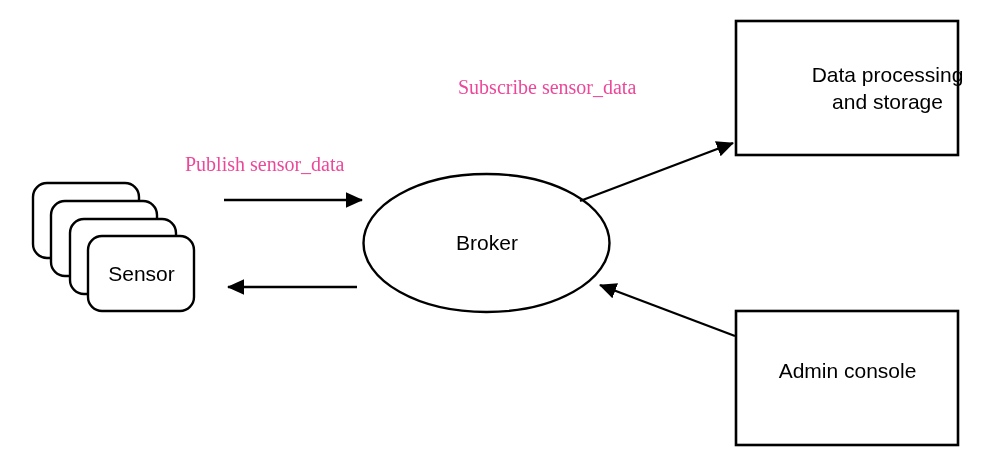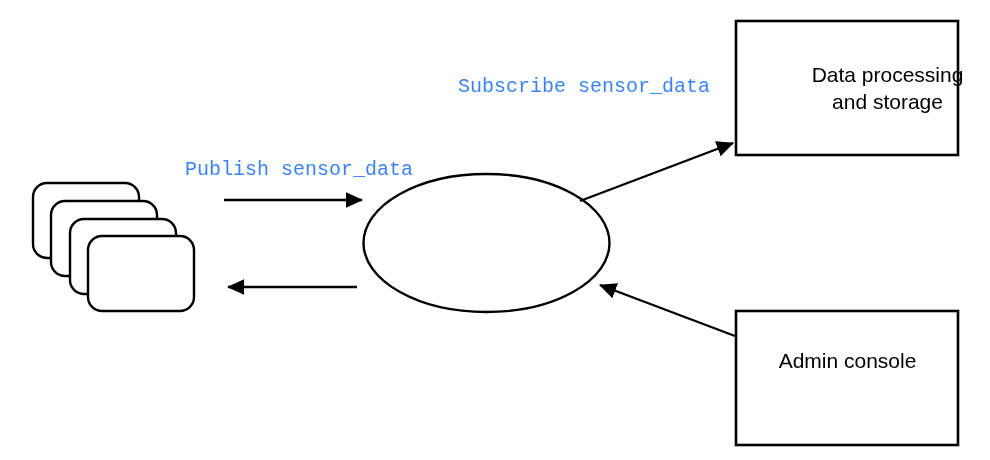--- a/index.html
+++ b/index.html
@@ -32,31 +32,31 @@
     text-align: center;
     color: #000000;
     font-family: "Liberation Sans", sans-serif;
     font-size: 21px;
     line-height: 1.25;
     white-space: pre-line;
     pointer-events: none;
   }
   .edge-label {
     position: absolute;
-    color: #3b82f6;
-    font-family: Liberation Mono, monospace;
+    color: #ec4899;
+    font-family: Liberation Serif, serif;
     font-size: 20px;
     line-height: 1.2;
     white-space: nowrap;
   }
   #label-sensor      { left: 88px;  top: 236px; width: 107px; height: 76px; }
   #label-broker      { left: 363px; top: 174px; width: 248px; height: 139px; }
   #label-processing  { left: 736px; top: 21px;  width: 223px; height: 135px; padding-left: 40px; }
-  #label-admin       { left: 736px; top: 311px; width: 223px; height: 100px; }
-  #edge-publish-sensor    { left: 185px; top: 158px; }
+  #label-admin       { left: 736px; top: 321px; width: 223px; height: 100px; }
+  #edge-publish-sensor    { left: 185px; top: 152px; }
   #edge-subscribe-sensor  { left: 458px; top: 75px;  }
   #edge-subscribe-config  { left: 181px; top: 325px; }
   #edge-publish-config    { left: 456px; top: 378px; }
 </style>
 </head>
 <body>
 
 <div id="diagram-canvas">
 
   <svg id="vector-layer" viewBox="0 0 990 460" xmlns="http://www.w3.org/2000/svg">
@@ -78,21 +78,23 @@
 
     <line x1="224" y1="200" x2="362" y2="200" stroke="#000000" stroke-width="2.4" marker-end="url(#arrowhead)"></line>
 
     <line x1="357" y1="287" x2="228" y2="287" stroke="#000000" stroke-width="2.4" marker-end="url(#arrowhead)"></line>
 
     <line x1="580" y1="201" x2="733" y2="143" stroke="#000000" stroke-width="2.4" marker-end="url(#arrowhead)"></line>
 
     <line x1="735" y1="336" x2="600" y2="285" stroke="#000000" stroke-width="2.4" marker-end="url(#arrowhead)"></line>
   </svg>
 
+  <div class="node-label" id="label-sensor">Sensor</div>
 
+  <div class="node-label" id="label-broker">Broker</div>
 
   <div class="node-label" id="label-processing">Data processing
 and storage</div>
 
   <div class="node-label" id="label-admin">Admin console</div>
 
   <div class="edge-label" id="edge-publish-sensor">Publish sensor_data</div>
 
   <div class="edge-label" id="edge-subscribe-sensor">Subscribe sensor_data</div>
 

